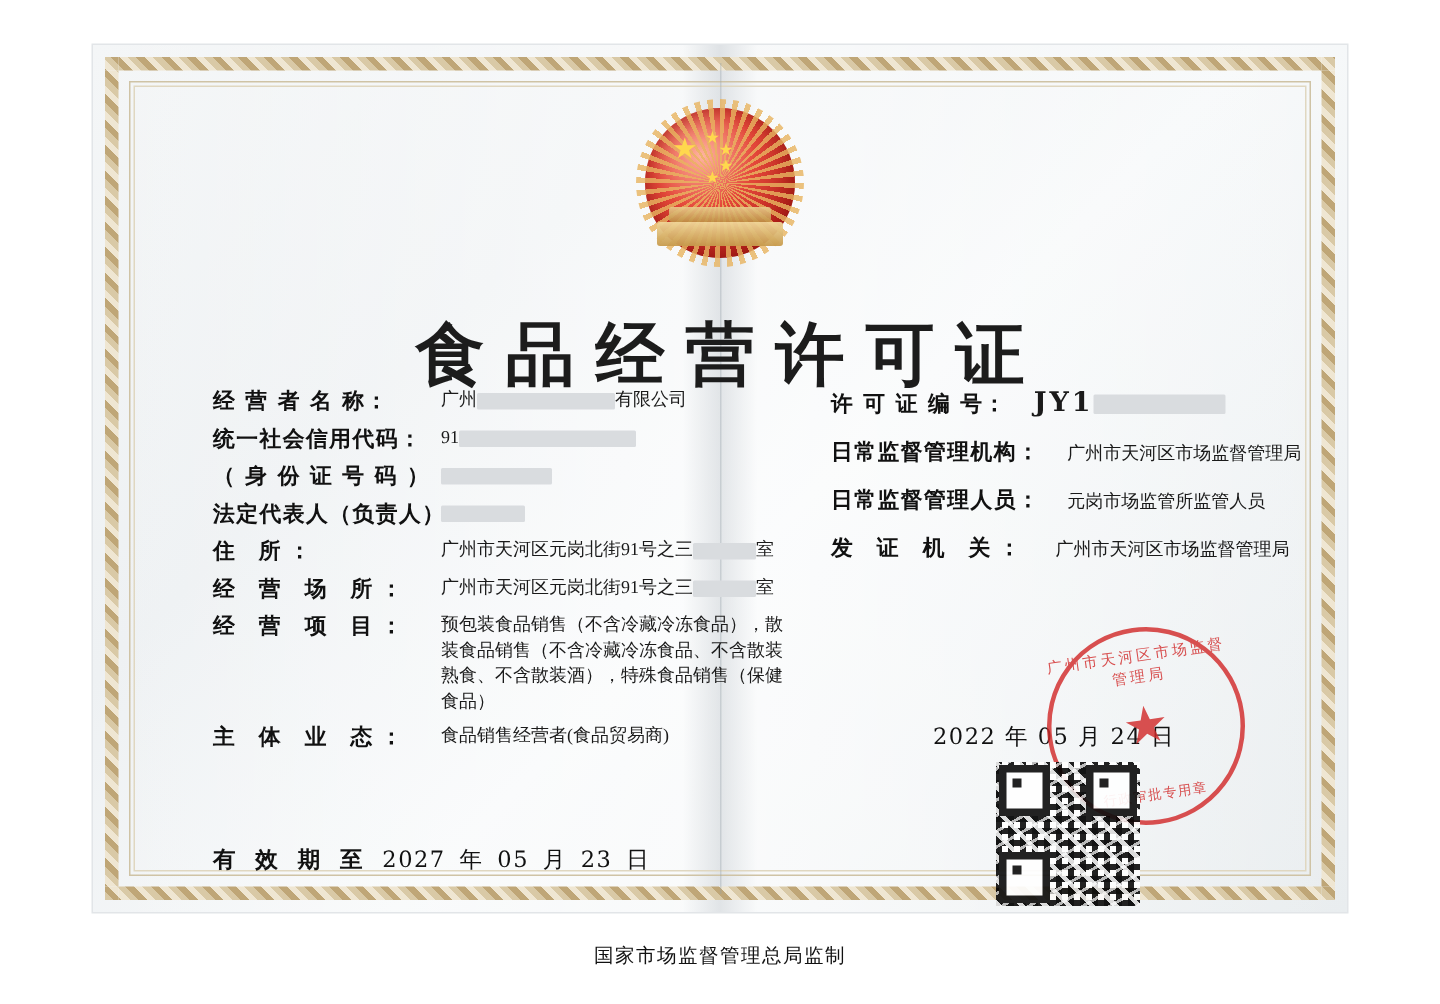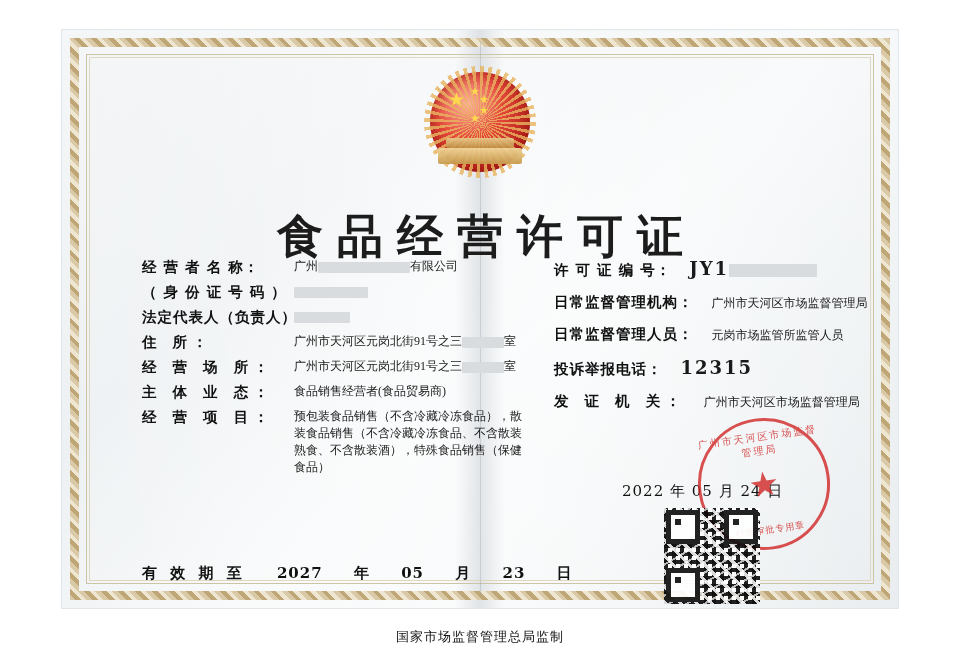--- a/index.html
+++ b/index.html
@@ -207,21 +207,21 @@
   .valid-row {
     position: absolute;
     left: 80px;
     top: 534px;
     font-family: "DejaVu Serif", "Liberation Serif", serif;
     font-weight: bold;
     font-size: 15px;
     color: #111;
   }
   .valid-row .vlabel { letter-spacing: 4px; }
-  .valid-row .vdate { font-weight: bold; letter-spacing: 1px; margin-left: 26px; }
+  .valid-row .vdate { font-weight: normal; letter-spacing: 1px; margin-left: 4px; }
 
   
   .issue-date {
     position: absolute;
     left: 560px;
     top: 452px;
     font-family: "DejaVu Serif", "Liberation Serif", serif;
     font-size: 15px;
     color: #111;
     letter-spacing: 1px;
@@ -342,20 +342,26 @@
 
     <div class="col-left">
 
       <div class="lrow">
         <span class="lbl lbl-sp2">经 营 者 名 称：</span>
         <span class="val">
           <span>广州</span><span class="redact" style="width:92px"></span><span>有限公司</span>
         </span>
       </div>
 
+      <div class="lrow">
+        <span class="lbl lbl-sp2">统一社会信用代码：</span>
+        <span class="val">
+          <span>91</span><span class="redact" style="width:118px"></span>
+        </span>
+      </div>
 
       <div class="lrow">
         <span class="lbl lbl-sp2">（ 身 份 证 号 码 ）</span>
         <span class="val">
           <span class="redact" style="width:74px"></span>
         </span>
       </div>
 
       <div class="lrow">
         <span class="lbl lbl-sp2">法定代表人（负责人）：</span>
@@ -369,30 +375,30 @@
         <span class="val">
           <span>广州市天河区元岗北街91号之三</span><span class="redact" style="width:42px"></span><span>室</span>
         </span>
       </div>
 
       <div class="lrow">
         <span class="lbl lbl-sp1">经 营 场 所：</span>
         <span class="val">
           <span>广州市天河区元岗北街91号之三</span><span class="redact" style="width:42px"></span><span>室</span>
         </span>
+      </div>
+
+      <div class="lrow">
+        <span class="lbl lbl-sp1">经 营 项 目：</span>
+        <span class="val" style="width:212px">预包装食品销售（不含冷藏冷冻食品），散装食品销售（不含冷藏冷冻食品、不含散装熟食、不含散装酒），特殊食品销售（保健食品）</span>
       </div>
 
       <div class="lrow">
         <span class="lbl lbl-sp1">主 体 业 态：</span>
         <span class="val">食品销售经营者(食品贸易商)</span>
-      </div>
-
-      <div class="lrow">
-        <span class="lbl lbl-sp1">经 营 项 目：</span>
-        <span class="val" style="width:212px">预包装食品销售（不含冷藏冷冻食品），散装食品销售（不含冷藏冷冻食品、不含散装熟食、不含散装酒），特殊食品销售（保健食品）</span>
       </div>
 
     </div>
 
     <div class="col-right">
 
       <div class="rrow">
         <span class="lbl lbl-sp2">许 可 证 编 号：</span>
         <span class="val mono-big">
           <span>JY1</span><span class="redact h13" style="width:88px"></span>
@@ -402,24 +408,20 @@
       <div class="rrow">
         <span class="lbl lbl-sp2">日常监督管理机构：</span>
         <span class="val">广州市天河区市场监督管理局</span>
       </div>
 
       <div class="rrow">
         <span class="lbl lbl-sp2">日常监督管理人员：</span>
         <span class="val">元岗市场监管所监管人员</span>
       </div>
 
-      <div class="rrow">
-        <span class="lbl lbl-sp2">投诉举报电话：</span>
-        <span class="val mono-big">12315</span>
-      </div>
 
       <div class="rrow">
         <span class="lbl lbl-sp1">发 证 机 关：</span>
         <span class="val">广州市天河区市场监督管理局</span>
       </div>
 
 
     </div>
   </div>
 

